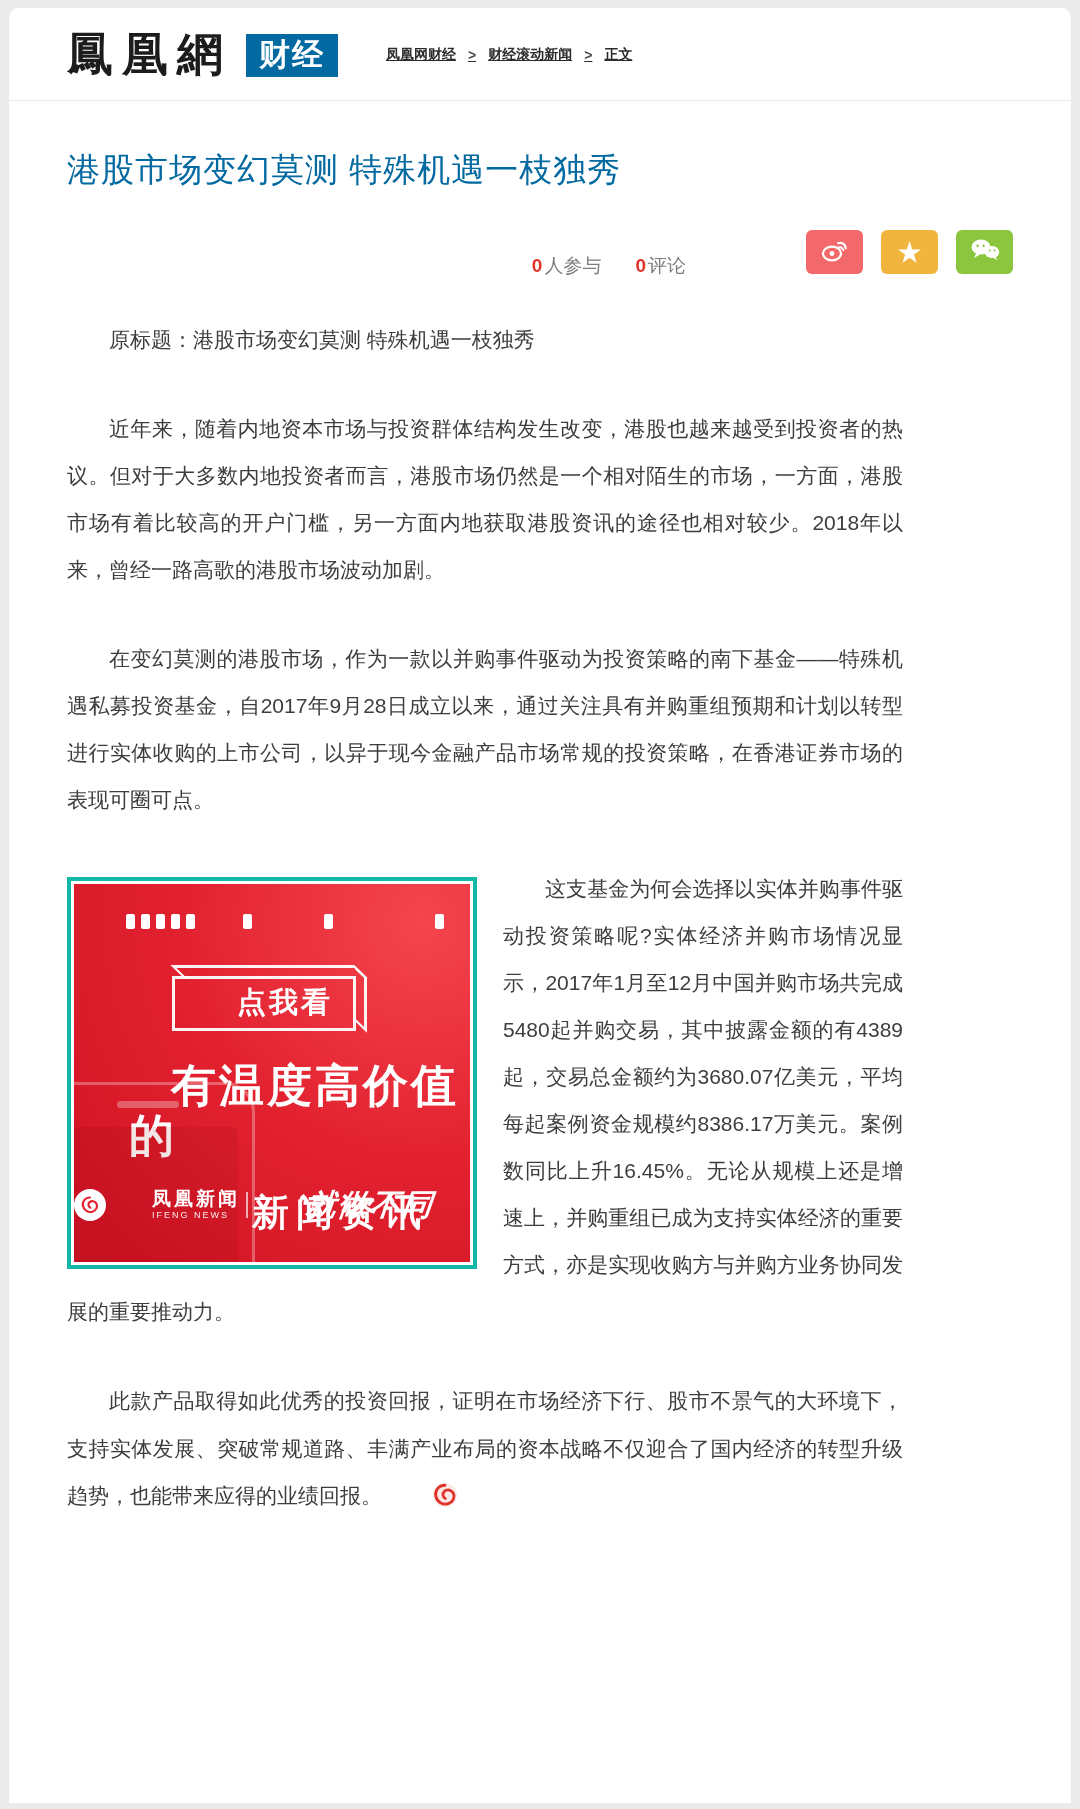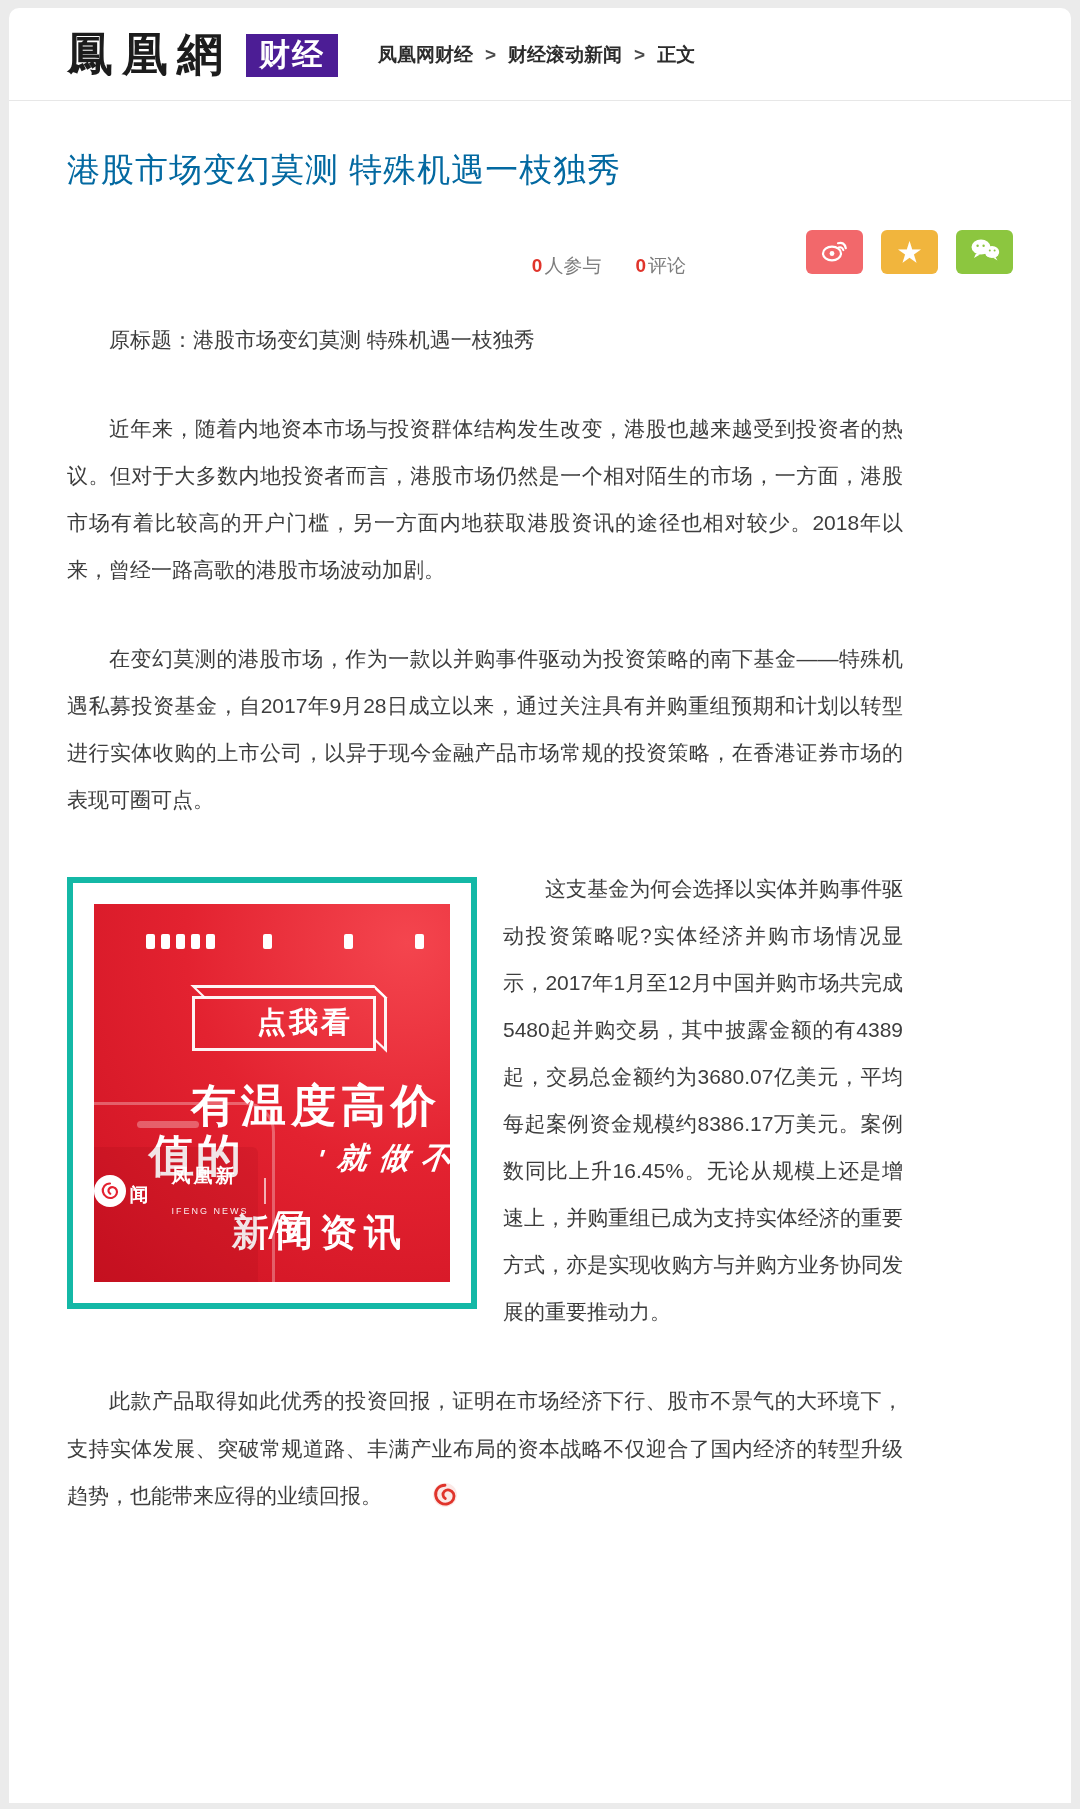--- a/index.html
+++ b/index.html
@@ -6,34 +6,34 @@
   html,body { background:#ebebeb; }
   body { font-family:"Liberation Sans","DejaVu Sans",sans-serif; color:#3f3f3f; }
 
   .page-card {
     width:1062px; margin:8px auto 0; background:#fff;
     border-radius:10px 10px 0 0; min-height:1795px; overflow:hidden;
   }
 
   
   .site-header {
-    display:flex; gap:4px;
+    display:flex; gap:20px;
     padding:16px 22px 14px 58px; border-bottom:1px solid #e7e7e7;
   }
   .logo { display:flex; align-items:center; gap:14px; cursor:pointer; }
   .logo-text {
     font-family:"Liberation Serif","DejaVu Serif",serif;
     font-size:46px; font-weight:bold; color:#1c1c1c; letter-spacing:9px;
   }
   .logo-badge {
     color:#fff; font-size:31px; font-weight:bold;
     padding:5px 13px 7px; letter-spacing:2px; line-height:1;
   }
-  .breadcrumb { display:flex; align-items:center; gap:12px; margin-left:36px;
-    font-size:19px; font-weight:bold; color:#2c2c2c; }
+  .breadcrumb { display:flex; align-items:center; gap:12px; margin-left:28px;
+    font-size:14px; font-weight:bold; color:#2c2c2c;text-decoration:underline; }
   .breadcrumb .sep { color:#4a4a4a; font-weight:bold; }
   .breadcrumb a { color:#2c2c2c; text-decoration:none; cursor:pointer; }
 
   
   .article { padding:0 58px 70px; }
   .article-title {
     margin:48px 0 2px; font-size:33px; font-weight:normal; color:#0369a1;
     letter-spacing:1px; line-height:1.3;
   }
   .meta { display:flex; align-items:flex-end; margin-top:14px; min-height:74px; }
@@ -56,21 +56,21 @@
     font-size:21px; line-height:2.24; color:#3d3d3d;
     text-align:justify; text-indent:2em; margin-top:42px;
   }
   .article-body p.first { margin-top:36px; }
   .clear-left { clear:both; }
   .end-icon { display:inline-block; vertical-align:-5px; margin-left:8px; }
 
   
   .promo-figure {
     float:left; width:410px; margin:12px 26px 6px 0;
-    border:6px solid #14b8a6; background:#fff; padding:21px; cursor:pointer;
+    border:4px solid #14b8a6; background:#fff; padding:3px; cursor:pointer;
   }
   .promo {
     position:relative; height:378px; overflow:hidden; color:#fff;
     background:radial-gradient(circle at 88% 10%, #f4454e 0%, #e32230 48%, #ce1222 100%);
   }
   .promo-dots { position:absolute; top:30px; left:52px; right:26px;
     display:flex; align-items:center; }
   .promo-dots .d { width:9px; height:15px; background:#fff; border-radius:2px; }
   .promo-dots .grp { display:flex; gap:6px; }
   .promo-dots .s1 { margin-left:48px; }
@@ -133,21 +133,21 @@
   }
 </style>
 </head>
 <body>
 
 <div class="page-card">
 
   <header class="site-header">
     <div class="logo">
       <span class="logo-text">鳳凰網</span>
-      <span class="logo-badge" style="background:#4c1d95;">财经</span>
+      <span class="logo-badge" style="background:#0369a1;">财经</span>
     </div>
     <nav class="breadcrumb">
       <a>凤凰网财经</a>
       <span class="sep">&gt;</span>
       <a>财经滚动新闻</a>
       <span class="sep">&gt;</span>
       <span>正文</span>
     </nav>
   </header>
 

